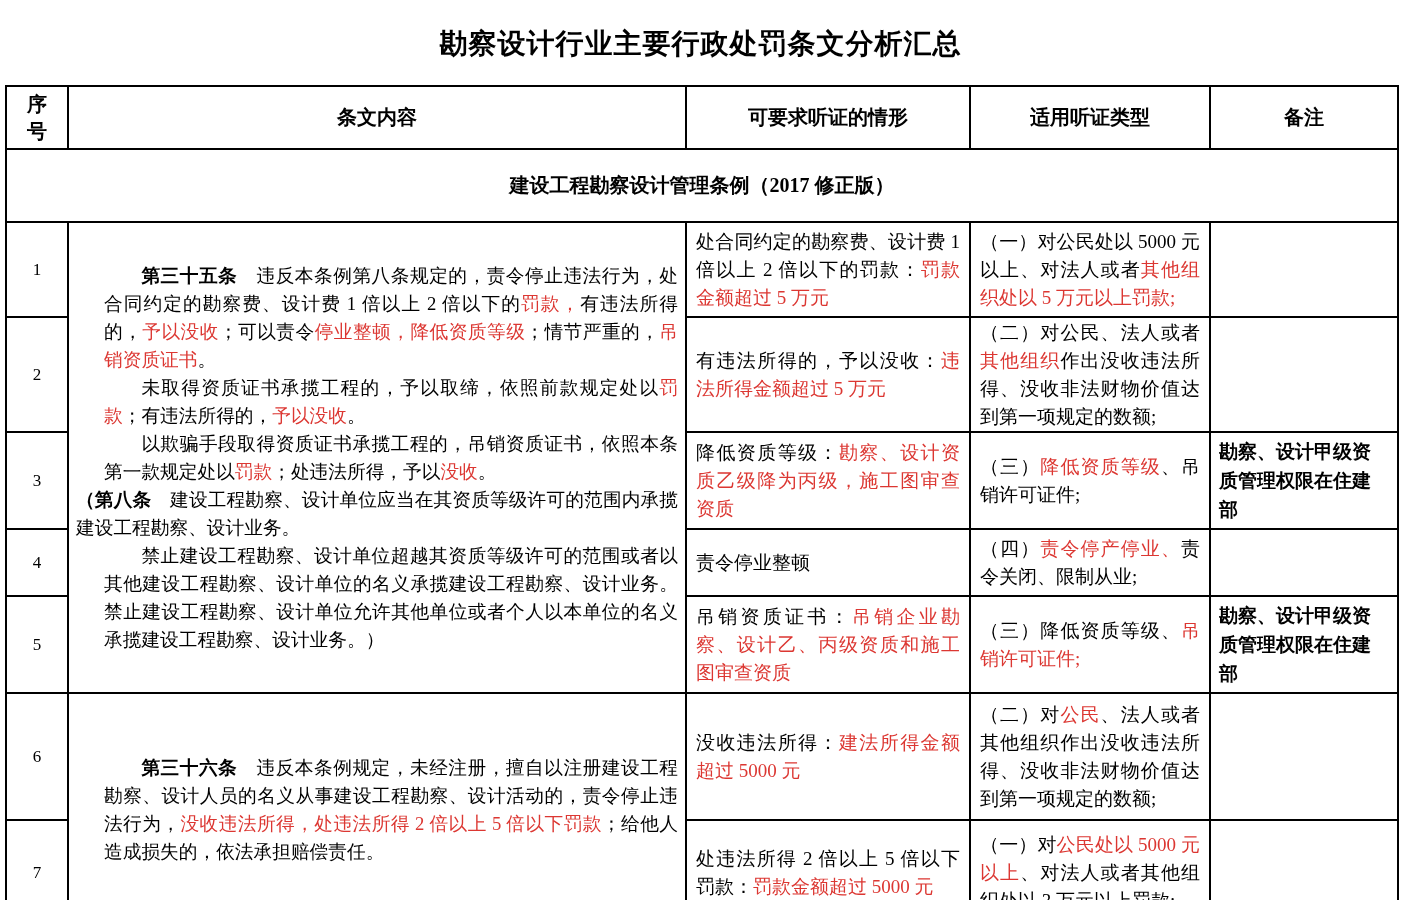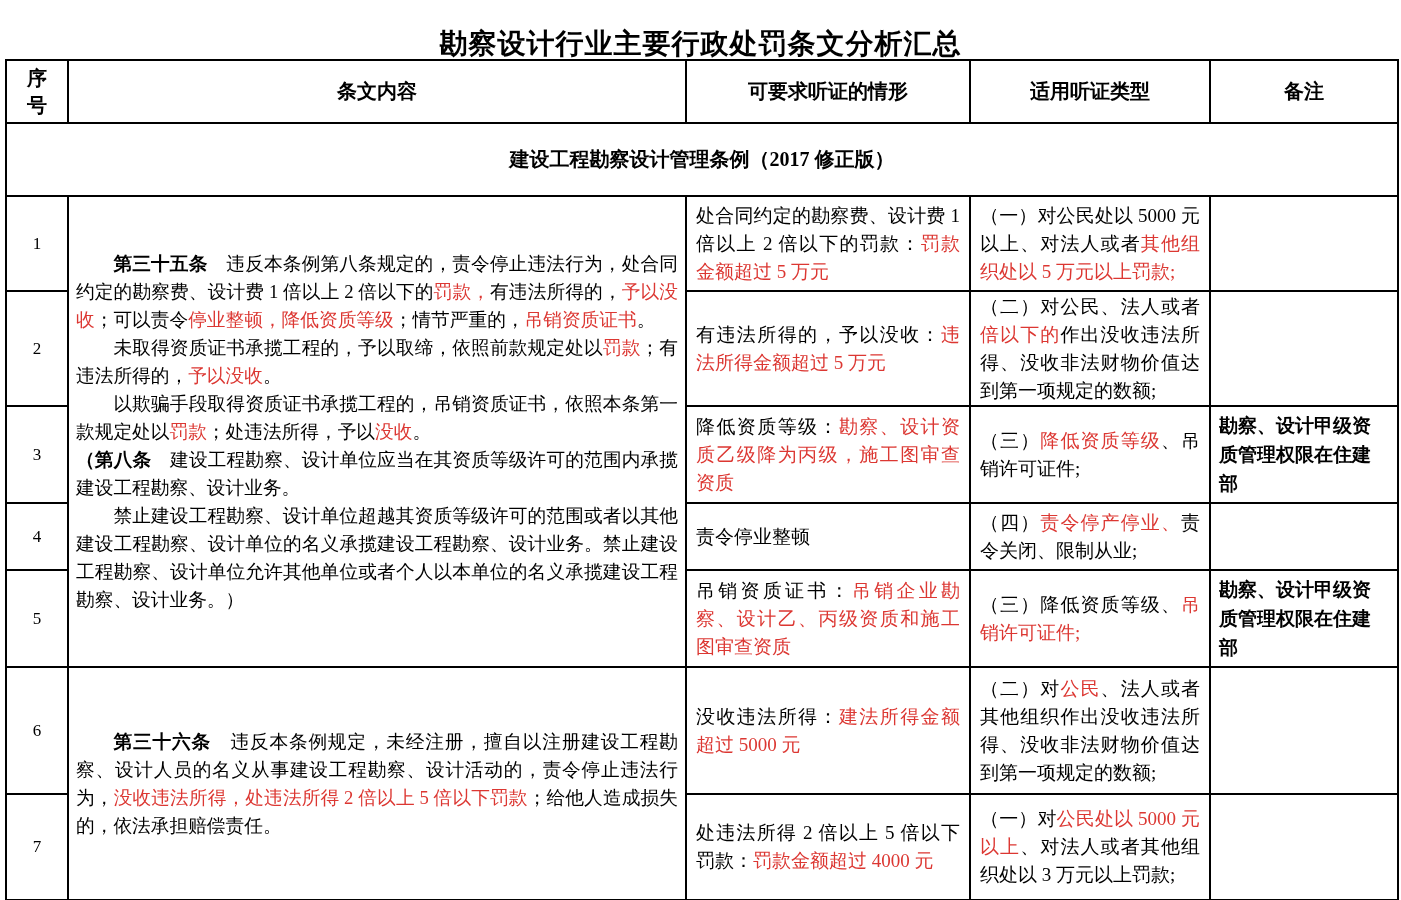--- a/index.html
+++ b/index.html
@@ -2,21 +2,21 @@
 <html><head>
 <meta charset="utf-8">
 <style>
   html,body{margin:0;padding:0;}
   body{
     width:1401px;height:900px;overflow:hidden;
     background:#ffffff;color:#000;
     font-family:"Liberation Serif","DejaVu Serif",serif;
   }
   .title{
-    margin:0;height:59px;box-sizing:border-box;
+    margin:0;height:85px;box-sizing:border-box;
     padding-top:26px;text-align:center;
     font-size:28px;font-weight:700;line-height:36px;
     letter-spacing:1px;
   }
   table.main{
     border-collapse:collapse;table-layout:fixed;
     margin-left:5px;width:1392px;
   }
   th,td{
     border:2px solid #000;box-sizing:border-box;
@@ -31,21 +31,21 @@
     font-size:20px;font-weight:700;text-align:center;padding:2px 6px;
   }
   .seq-cell{
     font-size:17px;text-align:center;font-weight:400;padding:2px 4px;
   }
   .provision-cell{
     font-size:18.7px;line-height:28px;text-align:justify;
     padding:4px 7px;
   }
   .para{margin:0;}
-  .para.indent{text-indent:2em;}
+  .para.indent{text-indent:2em;margin-left:28px;}
   .rich-cell{
     font-size:19px;line-height:28px;text-align:justify;
     padding:0 9px;
   }
   .remark-cell{
     font-size:19px;line-height:29px;text-align:left;padding:4px 8px;font-weight:bold;
   }
   .red{color:#dc3732;}
   .bold{font-weight:700;}
 </style>
@@ -86,21 +86,21 @@
           <div class="para indent"><span>禁止建设工程勘察、设计单位超越其资质等级许可的范围或者以其他建设工程勘察、设计单位的名义承揽建设工程勘察、设计业务。禁止建设工程勘察、设计单位允许其他单位或者个人以本单位的名义承揽建设工程勘察、设计业务。）</span></div>
         </td>
     <td class="rich-cell"><span>处合同约定的勘察费、设计费 1 倍以上 2 倍以下的罚款：</span><span class="red">罚款金额超过 5 万元</span></td>
     <td class="rich-cell"><span>（一）对公民处以 5000 元以上、对法人或者</span><span class="red">其他组织处以 5 万元以上罚款;</span></td>
     <td class="remark-cell"></td>
   </tr>
 
   <tr style="height:115px">
     <td class="seq-cell">2</td>
     <td class="rich-cell"><span>有违法所得的，予以没收：</span><span class="red">违法所得金额超过 5 万元</span></td>
-    <td class="rich-cell"><span>（二）对公民、法人或者</span><span class="red">倍以下的</span><span>作出没收违法所得、没收非法财物价值达到第一项规定的数额;</span></td>
+    <td class="rich-cell"><span>（二）对公民、法人或者</span><span class="red">其他组织</span><span>作出没收违法所得、没收非法财物价值达到第一项规定的数额;</span></td>
     <td class="remark-cell"></td>
   </tr>
 
   <tr style="height:71px">
     <td class="seq-cell">3</td>
     <td class="rich-cell"><span>降低资质等级：</span><span class="red">勘察、设计资质乙级降为丙级，施工图审查资质</span></td>
     <td class="rich-cell"><span>（三）</span><span class="red">降低资质等级</span><span>、吊销许可证件;</span></td>
     <td class="remark-cell">勘察、设计甲级资质管理权限在住建部</td>
   </tr>
 
@@ -123,18 +123,18 @@
     <td class="provision-cell" rowspan="2">
           <div class="para indent"><span class="bold">第三十六条</span><span>　违反本条例规定，未经注册，擅自以注册建设工程勘察、设计人员的名义从事建设工程勘察、设计活动的，责令停止违法行为，</span><span class="red">没收违法所得，处违法所得 2 倍以上 5 倍以下罚款</span><span>；给他人造成损失的，依法承担赔偿责任。</span></div>
         </td>
     <td class="rich-cell"><span>没收违法所得：</span><span class="red">建法所得金额超过 5000 元</span></td>
     <td class="rich-cell"><span>（二）对</span><span class="red">公民</span><span>、法人或者其他组织作出没收违法所得、没收非法财物价值达到第一项规定的数额;</span></td>
     <td class="remark-cell"></td>
   </tr>
 
   <tr style="height:106px">
     <td class="seq-cell">7</td>
-    <td class="rich-cell"><span>处违法所得 2 倍以上 5 倍以下罚款：</span><span class="red">罚款金额超过 4000 元</span></td>
+    <td class="rich-cell"><span>处违法所得 2 倍以上 5 倍以下罚款：</span><span class="red">罚款金额超过 5000 元</span></td>
     <td class="rich-cell"><span>（一）对</span><span class="red">公民处以 5000 元以上</span><span>、对法人或者其他组织处以 3 万元以上罚款;</span></td>
     <td class="remark-cell"></td>
   </tr>
 </tbody>
   </table>
 
 </body></html>

